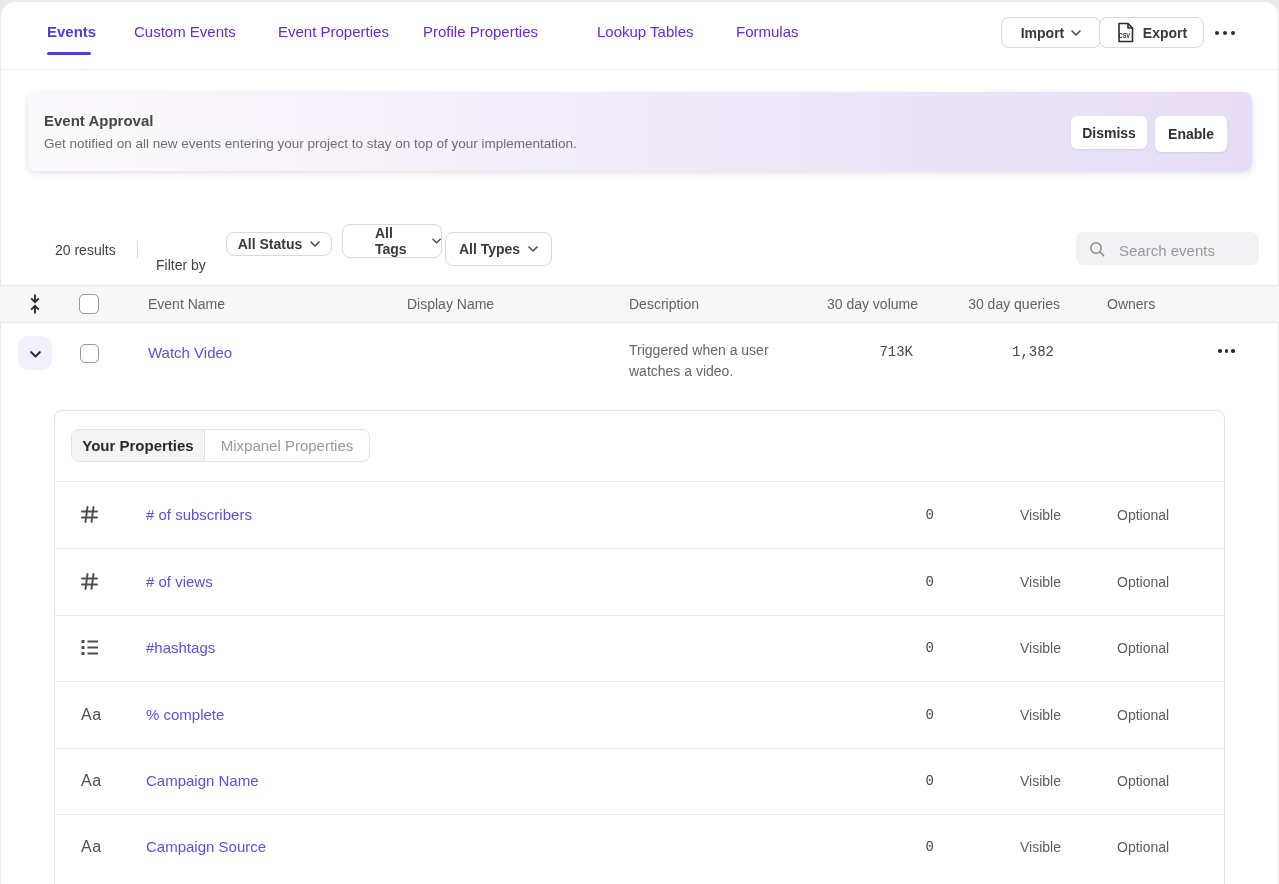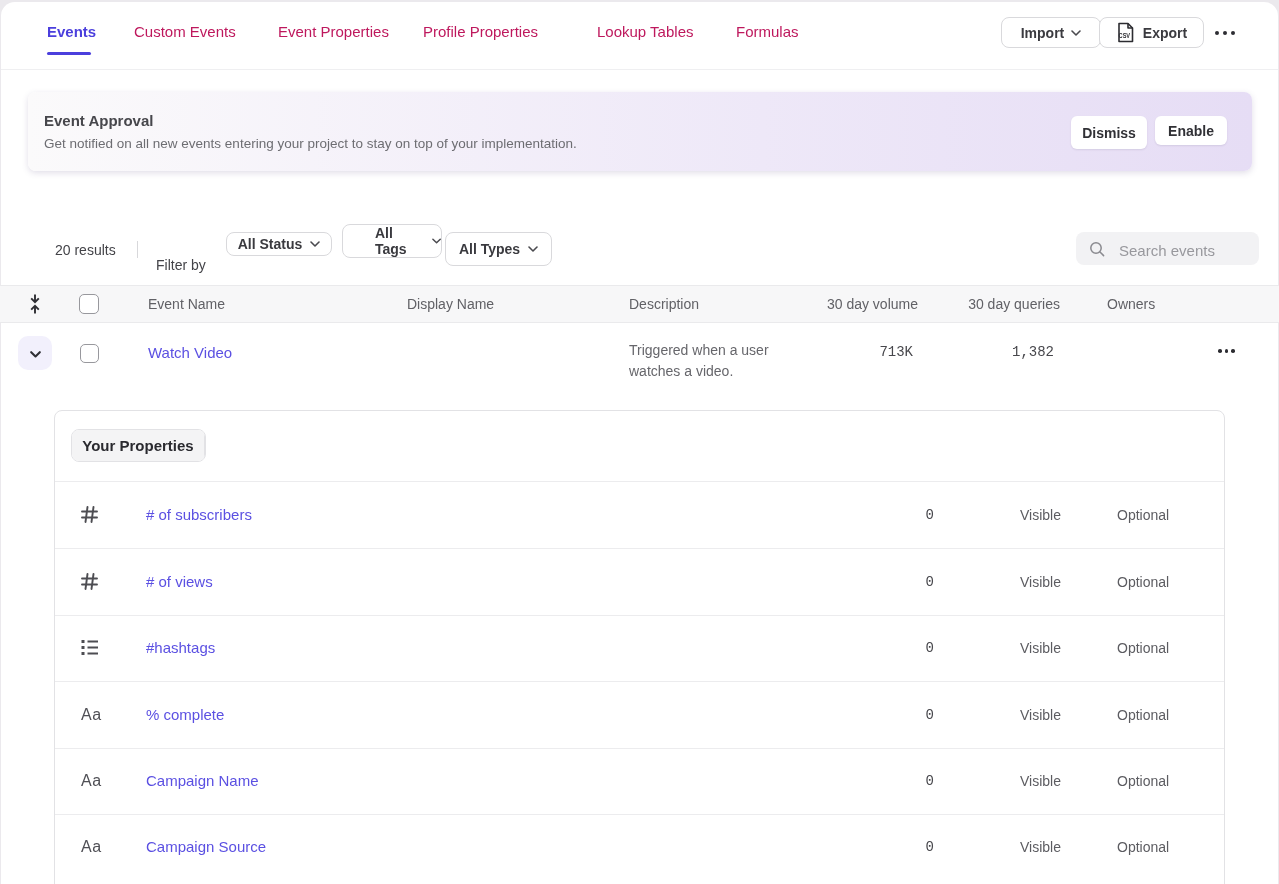--- a/index.html
+++ b/index.html
@@ -1,20 +1,20 @@
 <!DOCTYPE html>
 <html><head>
 <meta charset="utf-8">
 <style>
 * { margin:0; padding:0; box-sizing:border-box; }
 html,body { width:1279px; height:884px; overflow:hidden; }
 body { background:#ebe9ed; font-family:"Liberation Sans",sans-serif; position:relative; }
 .abs { position:absolute; }
 .panel { position:absolute; left:1px; top:2px; width:1277px; height:882px; background:#fff; border-radius:14px 14px 0 0; }
-.tab { position:absolute; top:23.5px; font-size:15px; line-height:16px; color:#be185d; white-space:nowrap; }
+.tab { position:absolute; top:23.5px; font-size:15px; line-height:16px; color:#6d28d9; white-space:nowrap; }
 .tab.active { color:#4b3fdd; font-weight:600; }
 .underline { position:absolute; left:47px; top:52px; width:44px; height:3px; background:#4b3fdd; border-radius:2px; }
 .navborder { position:absolute; left:1px; top:69px; width:1277px; height:1px; background:#efeff1; }
 .btn { position:absolute; background:#fff; border:1px solid #d9d9dc; border-radius:8px; display:flex; align-items:center; justify-content:center; font-size:14px; font-weight:600; color:#3a3a3f; }
 .banner { position:absolute; left:28px; top:92px; width:1224px; height:79px; border-radius:8px; background:linear-gradient(90deg,#fbfafb 0%,#eee8f8 60%,#e6ddf5 100%); box-shadow:0 2px 6px rgba(90,70,130,0.18); }
 .bbtn { position:absolute; background:#fff; border-radius:6px; box-shadow:0 1px 2px rgba(40,30,70,0.10); display:flex; align-items:center; justify-content:center; font-size:14px; font-weight:600; color:#303035; }
 .ftext { position:absolute; font-size:14px; color:#434348; }
 .search { position:absolute; left:1076px; top:232px; width:183px; height:33px; background:#f2f2f4; border-radius:8px; }
 .hdr { position:absolute; left:0; top:285px; width:1279px; height:38px; background:#f7f7f8; border-top:1px solid #eaeaec; border-bottom:1px solid #eaeaec; }
 .hlabel { position:absolute; font-size:14px; color:#616166; white-space:nowrap; }
@@ -61,21 +61,21 @@
 <div class="dots" style="left:1215px; top:31px;">
     <i></i>
     <i></i>
     <i></i>
   </div>
 
 <div class="banner"></div>
 <div class="abs" style="left:44px; top:112px; font-size:15px; font-weight:700; color:#47474c;">Event Approval</div>
 <div class="abs" style="left:44px; top:136px; font-size:13.5px; color:#6d6d72;">Get notified on all new events entering your project to stay on top of your implementation.</div>
 <div class="bbtn" style="left:1071px; top:116px; width:76px; height:33px;">Dismiss</div>
-<div class="bbtn" style="left:1155px; top:116px; width:72px; height:29px;">Enable</div>
+<div class="bbtn" style="left:1155px; top:116px; width:72px; height:36px;">Enable</div>
 
 <div class="ftext" style="left:55px; top:242px;">20 results</div>
 <div class="abs" style="left:137px; top:241px; width:1px; height:17px; background:#d8d8db;"></div>
 <div class="ftext" style="left:156px; top:242px;margin-top:15px;">Filter by</div>
 <div class="btn" style="left:226px; top:232px; width:106px; height:24px; gap:8px;">All Status
   <svg width="10" height="6" viewBox="0 0 10 6" fill="none">
       <path d="M1 1 L5 5 L9 1" stroke="#4a4a4f" stroke-width="1.6" stroke-linecap="round" stroke-linejoin="round"></path>
     </svg>
 </div>
 <div class="btn" style="left:342px; top:224px; width:100px; height:34px; gap:8px;padding-left:32px;">All Tags
@@ -121,20 +121,21 @@
 <div class="mono" style="right:225px; top:344px;">1,382</div>
 <div class="dots" style="left:1218px; top:349px; gap:3px;">
     <i style="width:3.5px;height:3.5px;"></i>
     <i style="width:3.5px;height:3.5px;"></i>
     <i style="width:3.5px;height:3.5px;"></i>
   </div>
 
 <div class="card"></div>
 <div class="seg">
     <div class="s1">Your Properties</div>
+    <div class="s2">Mixpanel Properties</div>
   </div>
 
 <div class="rline" style="top:481px;"></div>
 <div class="rline" style="top:548px;"></div>
 <div class="rline" style="top:615px;"></div>
 <div class="rline" style="top:681px;"></div>
 <div class="rline" style="top:748px;"></div>
 <div class="rline" style="top:814px;"></div>
 
 <svg class="abs" style="left:81px; top:506px;" width="17" height="17" viewBox="0 0 17 17" fill="none">

